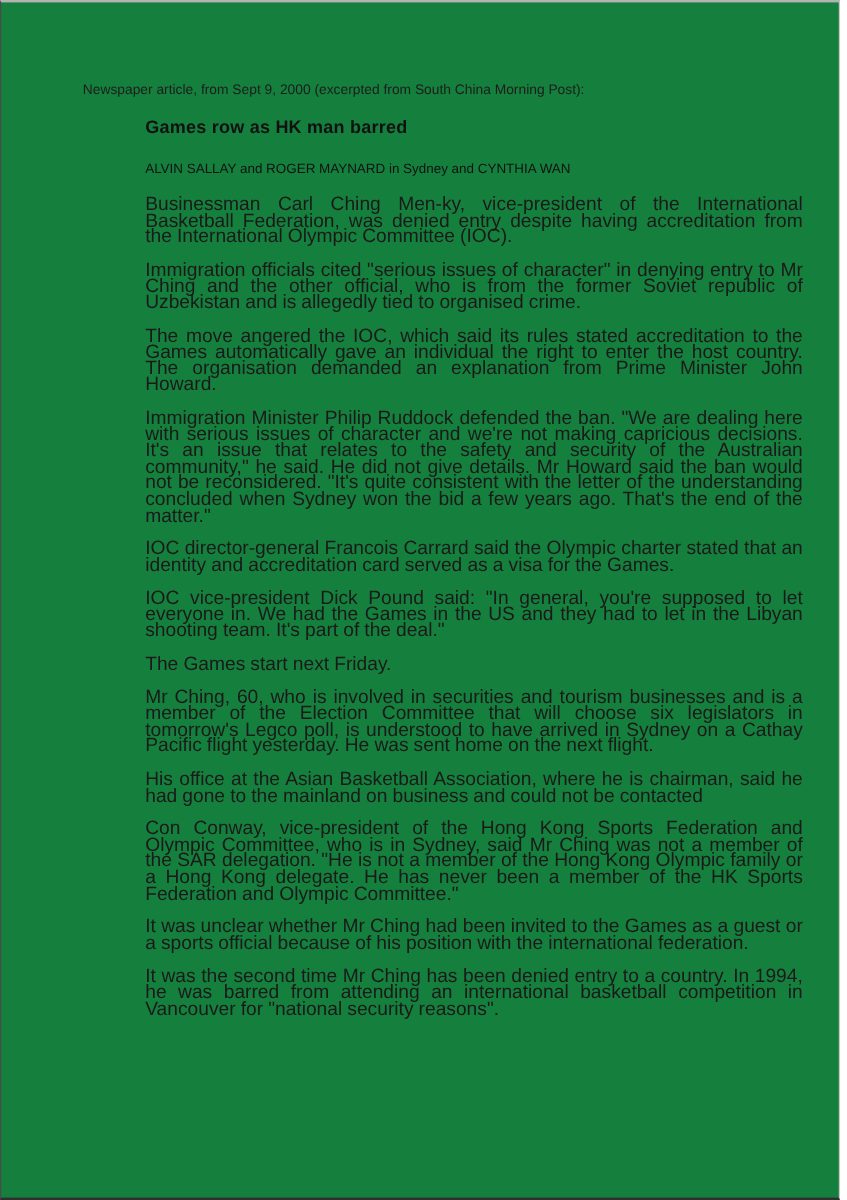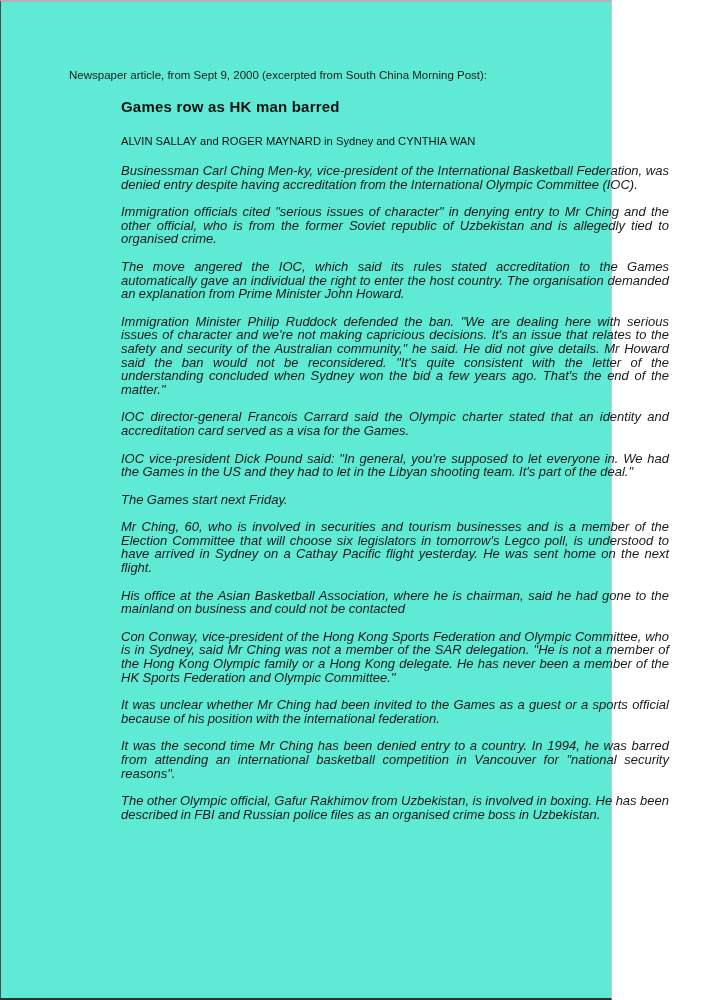--- a/index.html
+++ b/index.html
@@ -9,24 +9,24 @@
   }
   body {
     width: 706px;
     height: 1000px;
     font-family: "Liberation Sans", sans-serif;
     color: #161616;
     overflow: hidden;
   }
   .page {
     position: relative;
-    width: 612px;
+    width: 700px;
     height: 1000px;
     box-sizing: border-box;
-    background: #5eead4;
+    background: #15803d;
     border-top: 2px solid #b3b3b3;
     border-left: 1px solid #4a4a4a;
     border-bottom: 2px solid #2f2f2f;
     border-right: 1px solid #c9c9c9;
   }
   .note {
     position: absolute;
     left: 68px;
     top: 66px;
     font-size: 11.5px;
@@ -47,22 +47,21 @@
     margin: 0 0 20px 0;
     color: #111;
   }
   .byline {
     font-size: 11.2px;
     font-weight: normal;
     margin: 0 0 17px 0;
     color: #111;
   }
   p.body {
-    font-size: 13px;
-    font-style: italic;
+    font-size: 16px;
     line-height: 13.6px;
     text-align: justify;
     margin: 0 0 14px 0;
     hyphens: auto;
     -webkit-hyphens: auto;
     word-spacing: -0.2px;
     color: #1a1a1a;
   }
 </style>
 </head>
@@ -81,15 +80,14 @@
     <p class="body">The move angered the IOC, which said its rules stated accreditation to the Games automatically gave an individual the right to enter the host country. The organisation demanded an explanation from Prime Minister John Howard.</p>
     <p class="body">Immigration Minister Philip Ruddock defended the ban. "We are dealing here with serious issues of character and we're not making capricious decisions. It's an issue that relates to the safety and security of the Australian community," he said. He did not give details. Mr Howard said the ban would not be reconsidered. "It's quite consistent with the letter of the understanding concluded when Sydney won the bid a few years ago. That's the end of the matter."</p>
     <p class="body">IOC director-general Francois Carrard said the Olympic charter stated that an identity and accreditation card served as a visa for the Games.</p>
     <p class="body">IOC vice-president Dick Pound said: "In general, you're supposed to let everyone in. We had the Games in the US and they had to let in the Libyan shooting team. It's part of the deal."</p>
     <p class="body">The Games start next Friday.</p>
     <p class="body">Mr Ching, 60, who is involved in securities and tourism businesses and is a member of the Election Committee that will choose six legislators in tomorrow's Legco poll, is understood to have arrived in Sydney on a Cathay Pacific flight yesterday. He was sent home on the next flight.</p>
     <p class="body">His office at the Asian Basketball Association, where he is chairman, said he had gone to the mainland on business and could not be contacted</p>
     <p class="body">Con Conway, vice-president of the Hong Kong Sports Federation and Olympic Committee, who is in Sydney, said Mr Ching was not a member of the SAR delegation. "He is not a member of the Hong Kong Olympic family or a Hong Kong delegate. He has never been a member of the HK Sports Federation and Olympic Committee."</p>
     <p class="body">It was unclear whether Mr Ching had been invited to the Games as a guest or a sports official because of his position with the international federation.</p>
     <p class="body">It was the second time Mr Ching has been denied entry to a country. In 1994, he was barred from attending an international basketball competition in Vancouver for "national security reasons".</p>
-    <p class="body">The other Olympic official, Gafur Rakhimov from Uzbekistan, is involved in boxing. He has been described in FBI and Russian police files as an organised crime boss in Uzbekistan.</p>
   </div>
 </div>
 
 </body></html>

